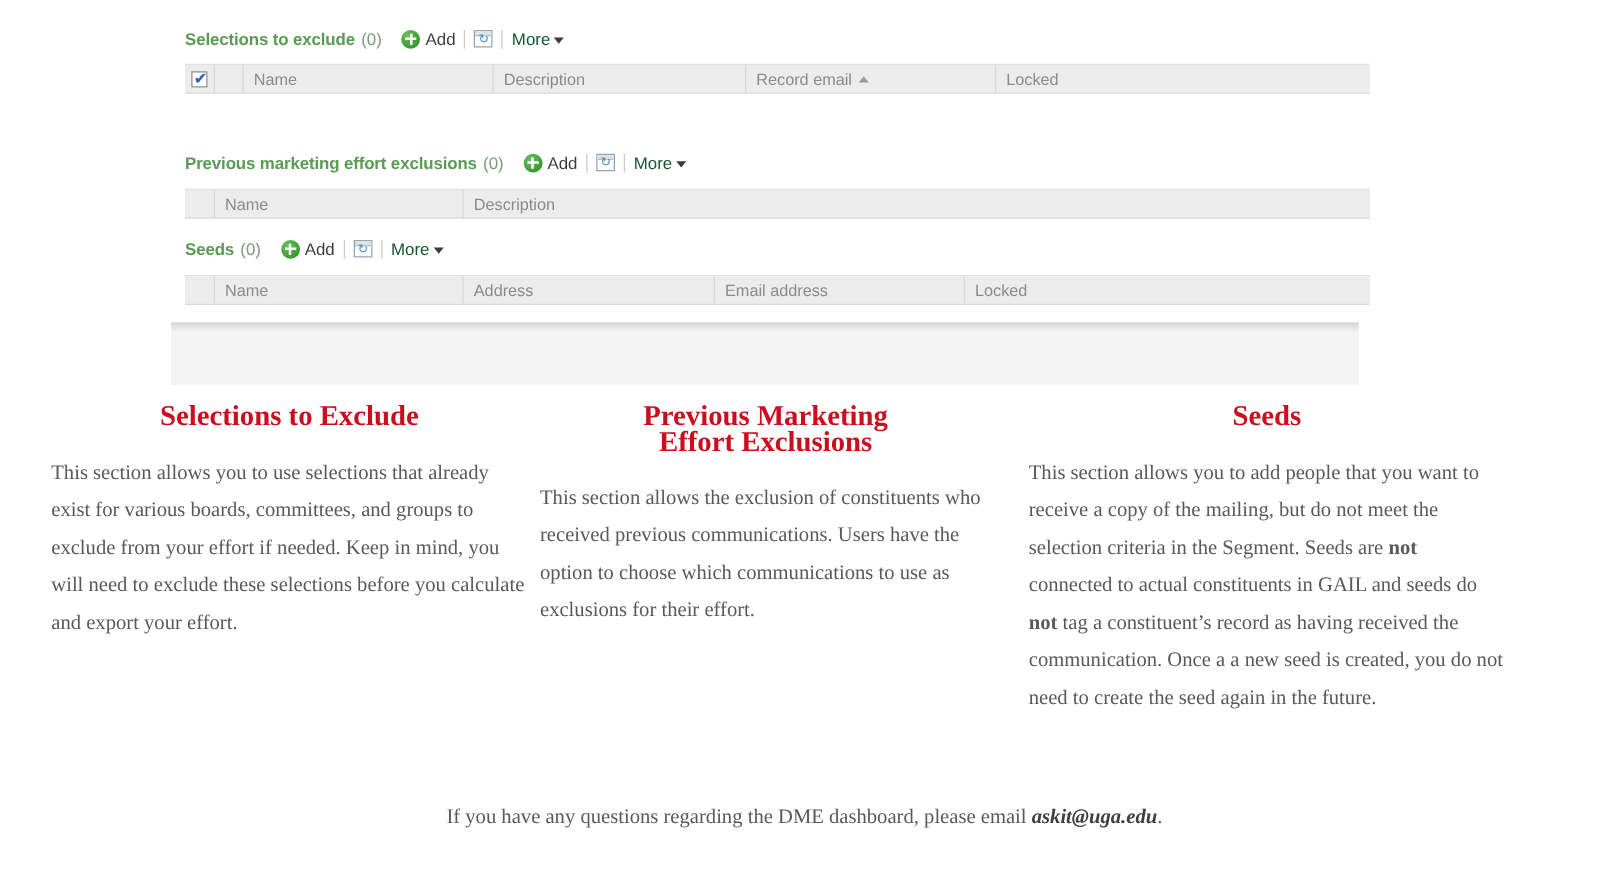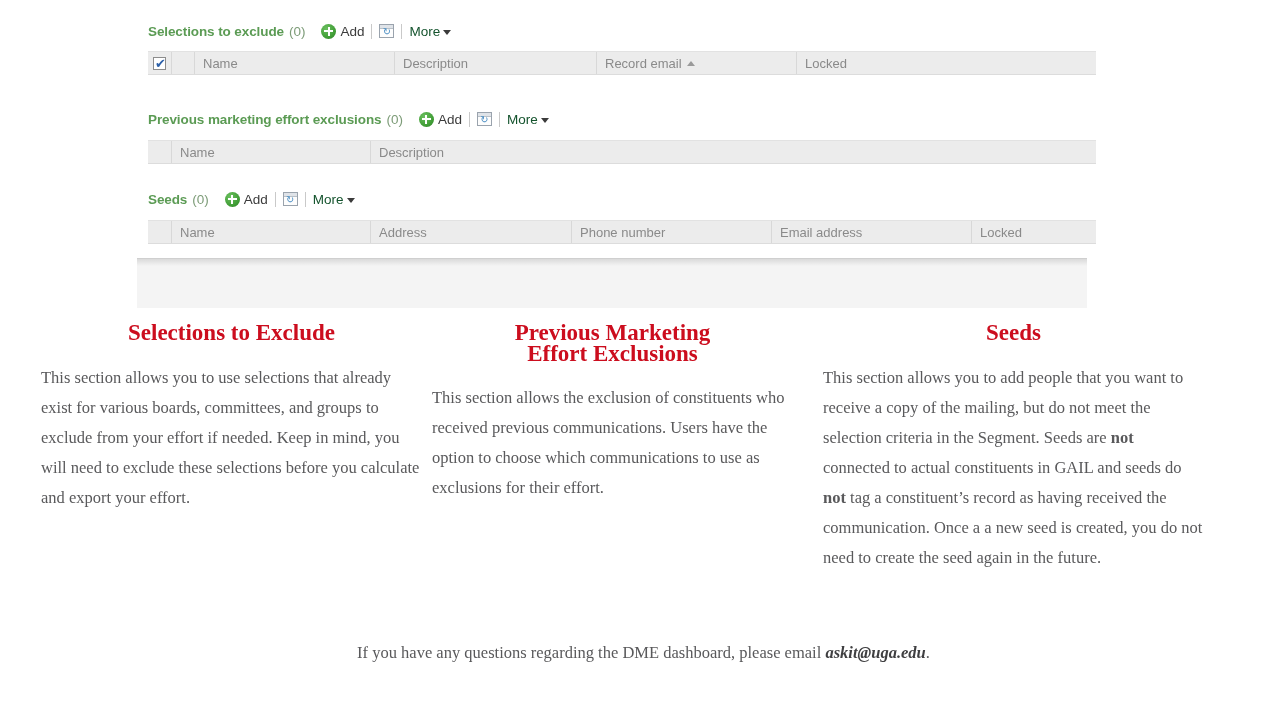--- a/index.html
+++ b/index.html
@@ -221,21 +221,21 @@
           <span>Record email</span>
           <span class="sort-asc"></span>
         </div>
         <div class="grid-cell last" style="width:299px;">
             <span>Locked</span>
           </div>
       </div>
     </div>
   </div>
 
-  <div class="section" style="left:148px; top:109px;">
+  <div class="section" style="left:148px; top:120px;">
     <div class="sec-header">
       <span class="sec-title">Previous marketing effort exclusions</span>
       <span class="sec-count">(0)</span>
       <span class="tool-gap"></span>
       <span class="add-btn">
         <span class="plus-icon"></span>
         <span class="add-label">Add</span>
       </span>
       <span class="divider"></span>
       <span class="refresh-icon">
@@ -283,23 +283,20 @@
 
     <div class="grid" style="margin-top:11px;">
       <div class="grid-head">
         <div class="grid-cell" style="width:24px;"></div>
         <div class="grid-cell" style="width:199px;">
             <span>Name</span>
           </div>
         <div class="grid-cell" style="width:201px;">
             <span>Address</span>
           </div>
-        <div class="grid-cell" style="width:200px;">
-            <span>Phone number</span>
-          </div>
         <div class="grid-cell" style="width:200px;align-items:center;">
             <span>Email address</span>
           </div>
         <div class="grid-cell last" style="width:124px;">
             <span>Locked</span>
           </div>
       </div>
     </div>
   </div>
 

